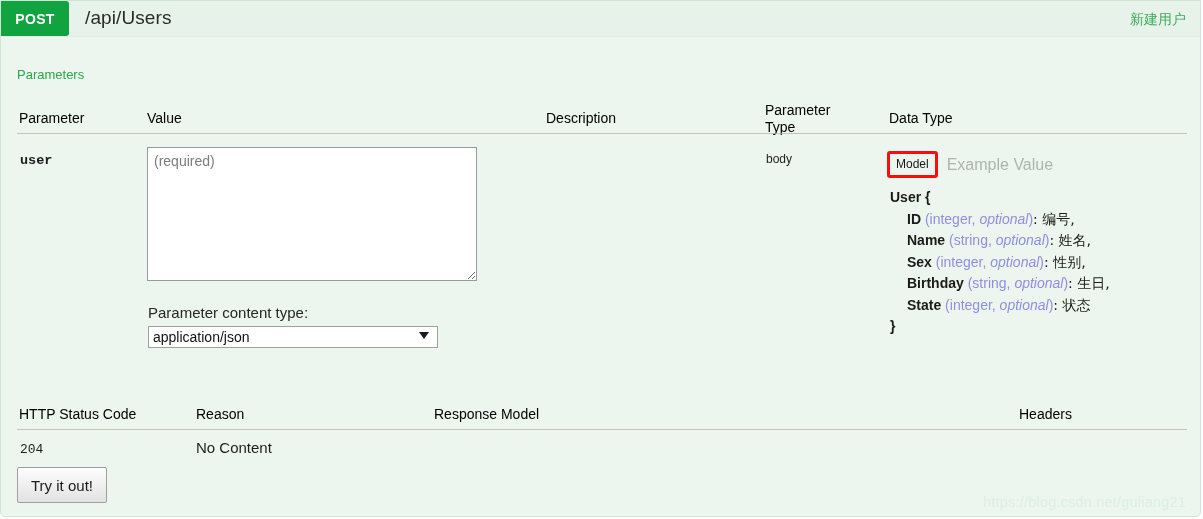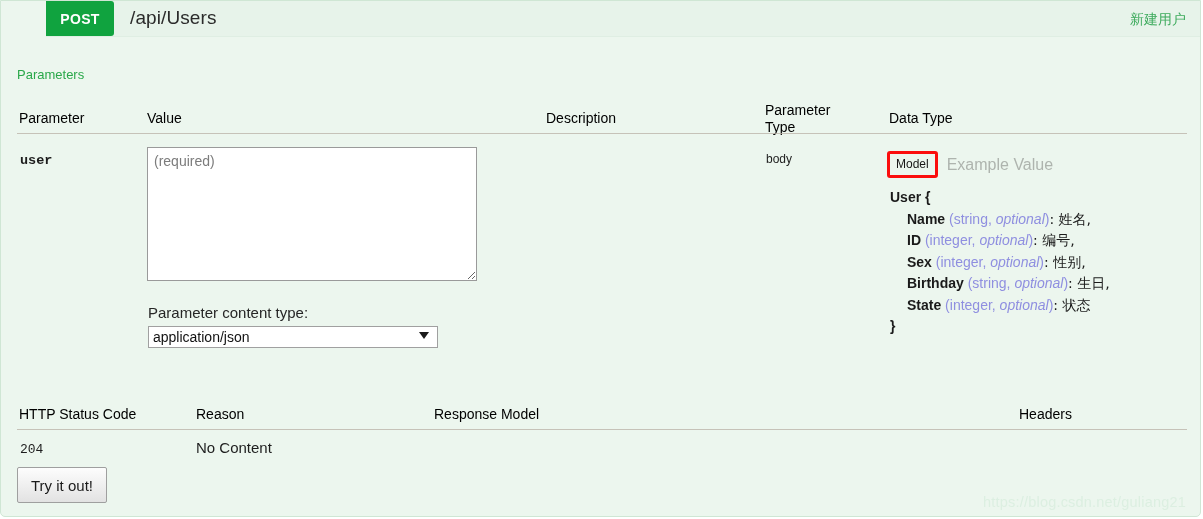--- a/index.html
+++ b/index.html
@@ -16,21 +16,20 @@
 
   #operation {
     position: relative;
     width: 1201px;
     height: 517px;
     background: #ecf6ee;
     border: 1px solid #cfe6d4;
     border-radius: 0 0 5px 5px;
     box-sizing: border-box;
     overflow: hidden;
-    padding-left: 45px;
   }
 
   
   .op-heading {
     position: relative;
     height: 36px;
     background: #e7f3ea;
     border-bottom: 1px solid #dfeee3;
     box-sizing: border-box;
   }
@@ -257,22 +256,22 @@
   <div class="select-arrow"></div>
 
   <div class="model-tabs">
     <div class="tab-model">Model</div>
     <div class="tab-example">Example Value</div>
   </div>
 
   <div class="model-body">
     <div class="sig">User {</div>
     <div id="model-props">
+        <div class="prop-row"><span class="pname">ID</span><span class="ptype"> (integer, </span><span class="popt">optional</span><span class="ptype">)</span><span class="pdesc">: 编号,</span></div>
         <div class="prop-row"><span class="pname">Name</span><span class="ptype"> (string, </span><span class="popt">optional</span><span class="ptype">)</span><span class="pdesc">: 姓名,</span></div>
-        <div class="prop-row"><span class="pname">ID</span><span class="ptype"> (integer, </span><span class="popt">optional</span><span class="ptype">)</span><span class="pdesc">: 编号,</span></div>
         <div class="prop-row"><span class="pname">Sex</span><span class="ptype"> (integer, </span><span class="popt">optional</span><span class="ptype">)</span><span class="pdesc">: 性别,</span></div>
         <div class="prop-row"><span class="pname">Birthday</span><span class="ptype"> (string, </span><span class="popt">optional</span><span class="ptype">)</span><span class="pdesc">: 生日,</span></div>
         <div class="prop-row"><span class="pname">State</span><span class="ptype"> (integer, </span><span class="popt">optional</span><span class="ptype">)</span><span class="pdesc">: 状态</span></div>
       </div>
     <div class="sig">}</div>
   </div>
 
 
   <div class="col-head" style="left:18px; top:405px;">HTTP Status Code</div>
   <div class="col-head" style="left:195px; top:405px;">Reason</div>

